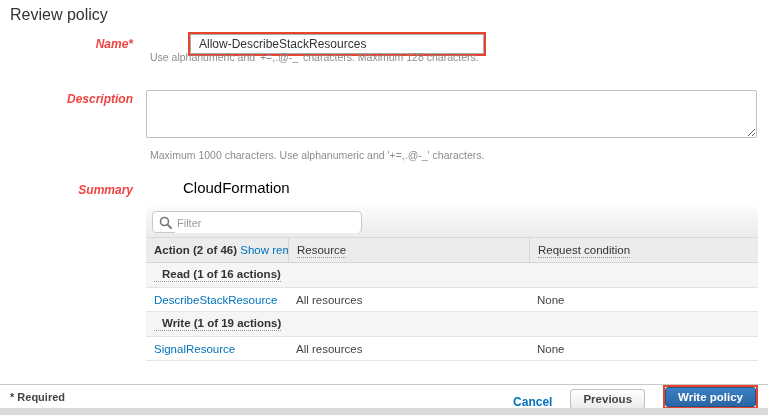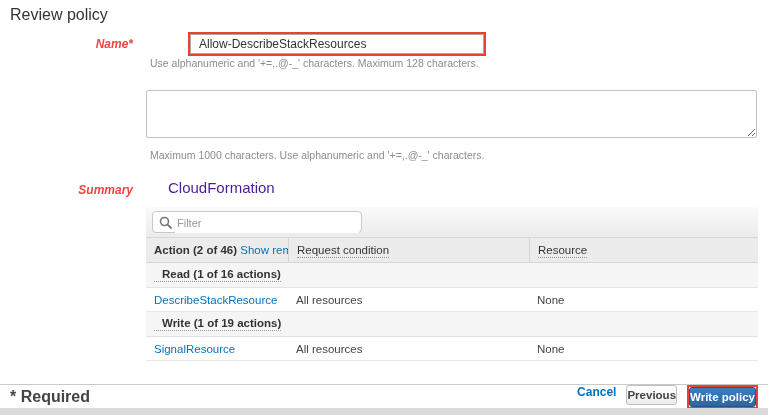--- a/index.html
+++ b/index.html
@@ -22,21 +22,21 @@
   .name-annot{position:absolute;left:144px;top:32px;width:298px;height:24px;
     border:2px solid var(--annotation-red);box-sizing:border-box;margin-left:44px;}
   .name-input{width:100%;height:100%;box-sizing:border-box;border:1px solid #a9a9a9;
     padding:0 8px;font-size:12px;color:#333;font-family:"Liberation Sans",sans-serif;outline:none;}
 
   .desc-textarea{position:absolute;left:146px;top:90px;width:611px;height:48px;box-sizing:border-box;
     border:1px solid #c0c0c0;border-radius:2px;resize:both;font-family:"Liberation Sans",sans-serif;font-size:12px;}
 
   .back-link{position:absolute;left:146px;top:184px;font-size:12px;margin-top:22px;}
   .back-chevron{font-size:13px;margin-right:3px;}
-  .service-title{position:absolute;left:168px;top:179px;font-size:15px;color:#4c1d95;}
+  .service-title{position:absolute;left:183px;top:179px;font-size:15px;color:#000000;}
 
   
   .panel{position:absolute;left:146px;top:207px;width:612px;}
   .filterbar{height:30px;background:linear-gradient(#fafafa,#ebebeb);position:relative;}
   .filterbox{position:absolute;left:6px;top:4px;width:210px;height:22px;background:#fff;
     border:1px solid #c9c9c9;border-radius:4px;box-sizing:border-box;text-decoration:underline;}
   .filterbox svg{position:absolute;left:6px;top:4px;}
   .filter-input{position:absolute;left:22px;top:1px;width:180px;height:18px;border:none;outline:none;
     font-size:11px;font-family:"Liberation Sans",sans-serif;color:#333;}
   .filter-input::placeholder{color:#999;}
@@ -51,44 +51,45 @@
   .section-row{height:24px;background:#f5f5f5;border-bottom:1px solid #e3e3e3;
     padding-left:8px;display:flex;align-items:center;font-size:11.5px;}
   .section-row .b{font-weight:bold;color:#333;padding-left:8px;}
   .trow{height:24px;background:#fff;border-bottom:1px solid #e7e7e7;font-size:11.5px;color:#444;}
   .dotted{border-bottom:1px dotted #999;padding-bottom:1px;}
 
   
   .footer{position:absolute;left:0;top:384px;width:768px;height:24px;background:#fff;
     border-top:1px solid #c9c9c9;display:flex;align-items:center;justify-content:space-between;
     padding:0 10px;box-sizing:border-box;}
-  .required-note{font-size:16px;font-weight:bold;color:#444;}
-  .actions{display:flex;align-items:flex-start;gap:10px;}
+  .required-note{font-size:11px;font-weight:bold;color:#444;}
+  .actions{display:flex;align-items:flex-end;gap:18px;}
   .btn{font-family:"Liberation Sans",sans-serif;font-size:11.5px;font-weight:bold;
-    padding:3px 0;border-radius:3px;cursor:pointer;}
+    padding:3px 12px;border-radius:3px;cursor:pointer;}
   .btn-prev{background:linear-gradient(#ffffff,#ececec);border:1px solid #bfbfbf;color:#444;}
   .cancel-link{font-size:12px;font-weight:bold;}
   .create-annot{display:inline-block;border:2px solid var(--annotation-red);line-height:0;}
   .btn-primary{background:linear-gradient(var(--primary-top),var(--primary-bottom));
     border:1px solid #20558c;color:#fff;}
   .bottom-strip{position:absolute;left:0;top:408px;width:768px;height:7px;background:#dadada;}
 </style>
 </head>
 <body>
 
 <div class="page">
 
   <h1 class="page-title">Review policy</h1>
 
   <label class="lbl" style="top:37px">Name*</label>
   <div class="name-annot">
     <input class="name-input" type="text" value="Allow-DescribeStackResources" style="">
   </div>
-  <div class="help" style="left:150px;top:57px">Use alphanumeric and '+=,.@-_' characters. Maximum 128 characters.</div>
+  <div class="help" style="left:150px;top:51px">Use alphanumeric and '+=,.@-_' characters. Maximum 128 characters.</div>
 
+  <label class="lbl" style="top:92px">Description</label>
   <textarea class="desc-textarea" style=""></textarea>
   <div class="help" style="left:150px;top:149px">Maximum 1000 characters. Use alphanumeric and '+=,.@-_' characters.</div>
 
   <label class="lbl" style="top:183px">Summary</label>
   <a class="back-link"><span class="back-chevron">‹</span><span>Back</span></a>
   <div class="service-title">CloudFormation</div>
 
   <div class="panel">
 
     <div class="filterbar">
@@ -99,22 +100,22 @@
             <line x1="8.6" y1="8.6" x2="12" y2="12" stroke="#777" stroke-width="1.8" stroke-linecap="round"></line>
           </svg>
         </span>
         <input class="filter-input" type="text" placeholder="Filter" style="">
       </div>
     </div>
 
     <div class="thead row">
       <div class="cell c1"><b>Action (2 of 46)</b>
         <a>Show remaining 44</a></div>
+      <div class="cell c2"><span class="dotted">Resource</span></div>
       <div class="cell c3"><span class="dotted">Request condition</span></div>
-      <div class="cell c2"><span class="dotted">Resource</span></div>
     </div>
 
     <div class="section-row">
       <span class="dotted b">Read (1 of 16 actions)</span>
     </div>
 
     <div class="trow row">
       <div class="cell c1"><a>DescribeStackResource</a></div>
       <div class="cell c2">All resources</div>
       <div class="cell c3">None</div>

